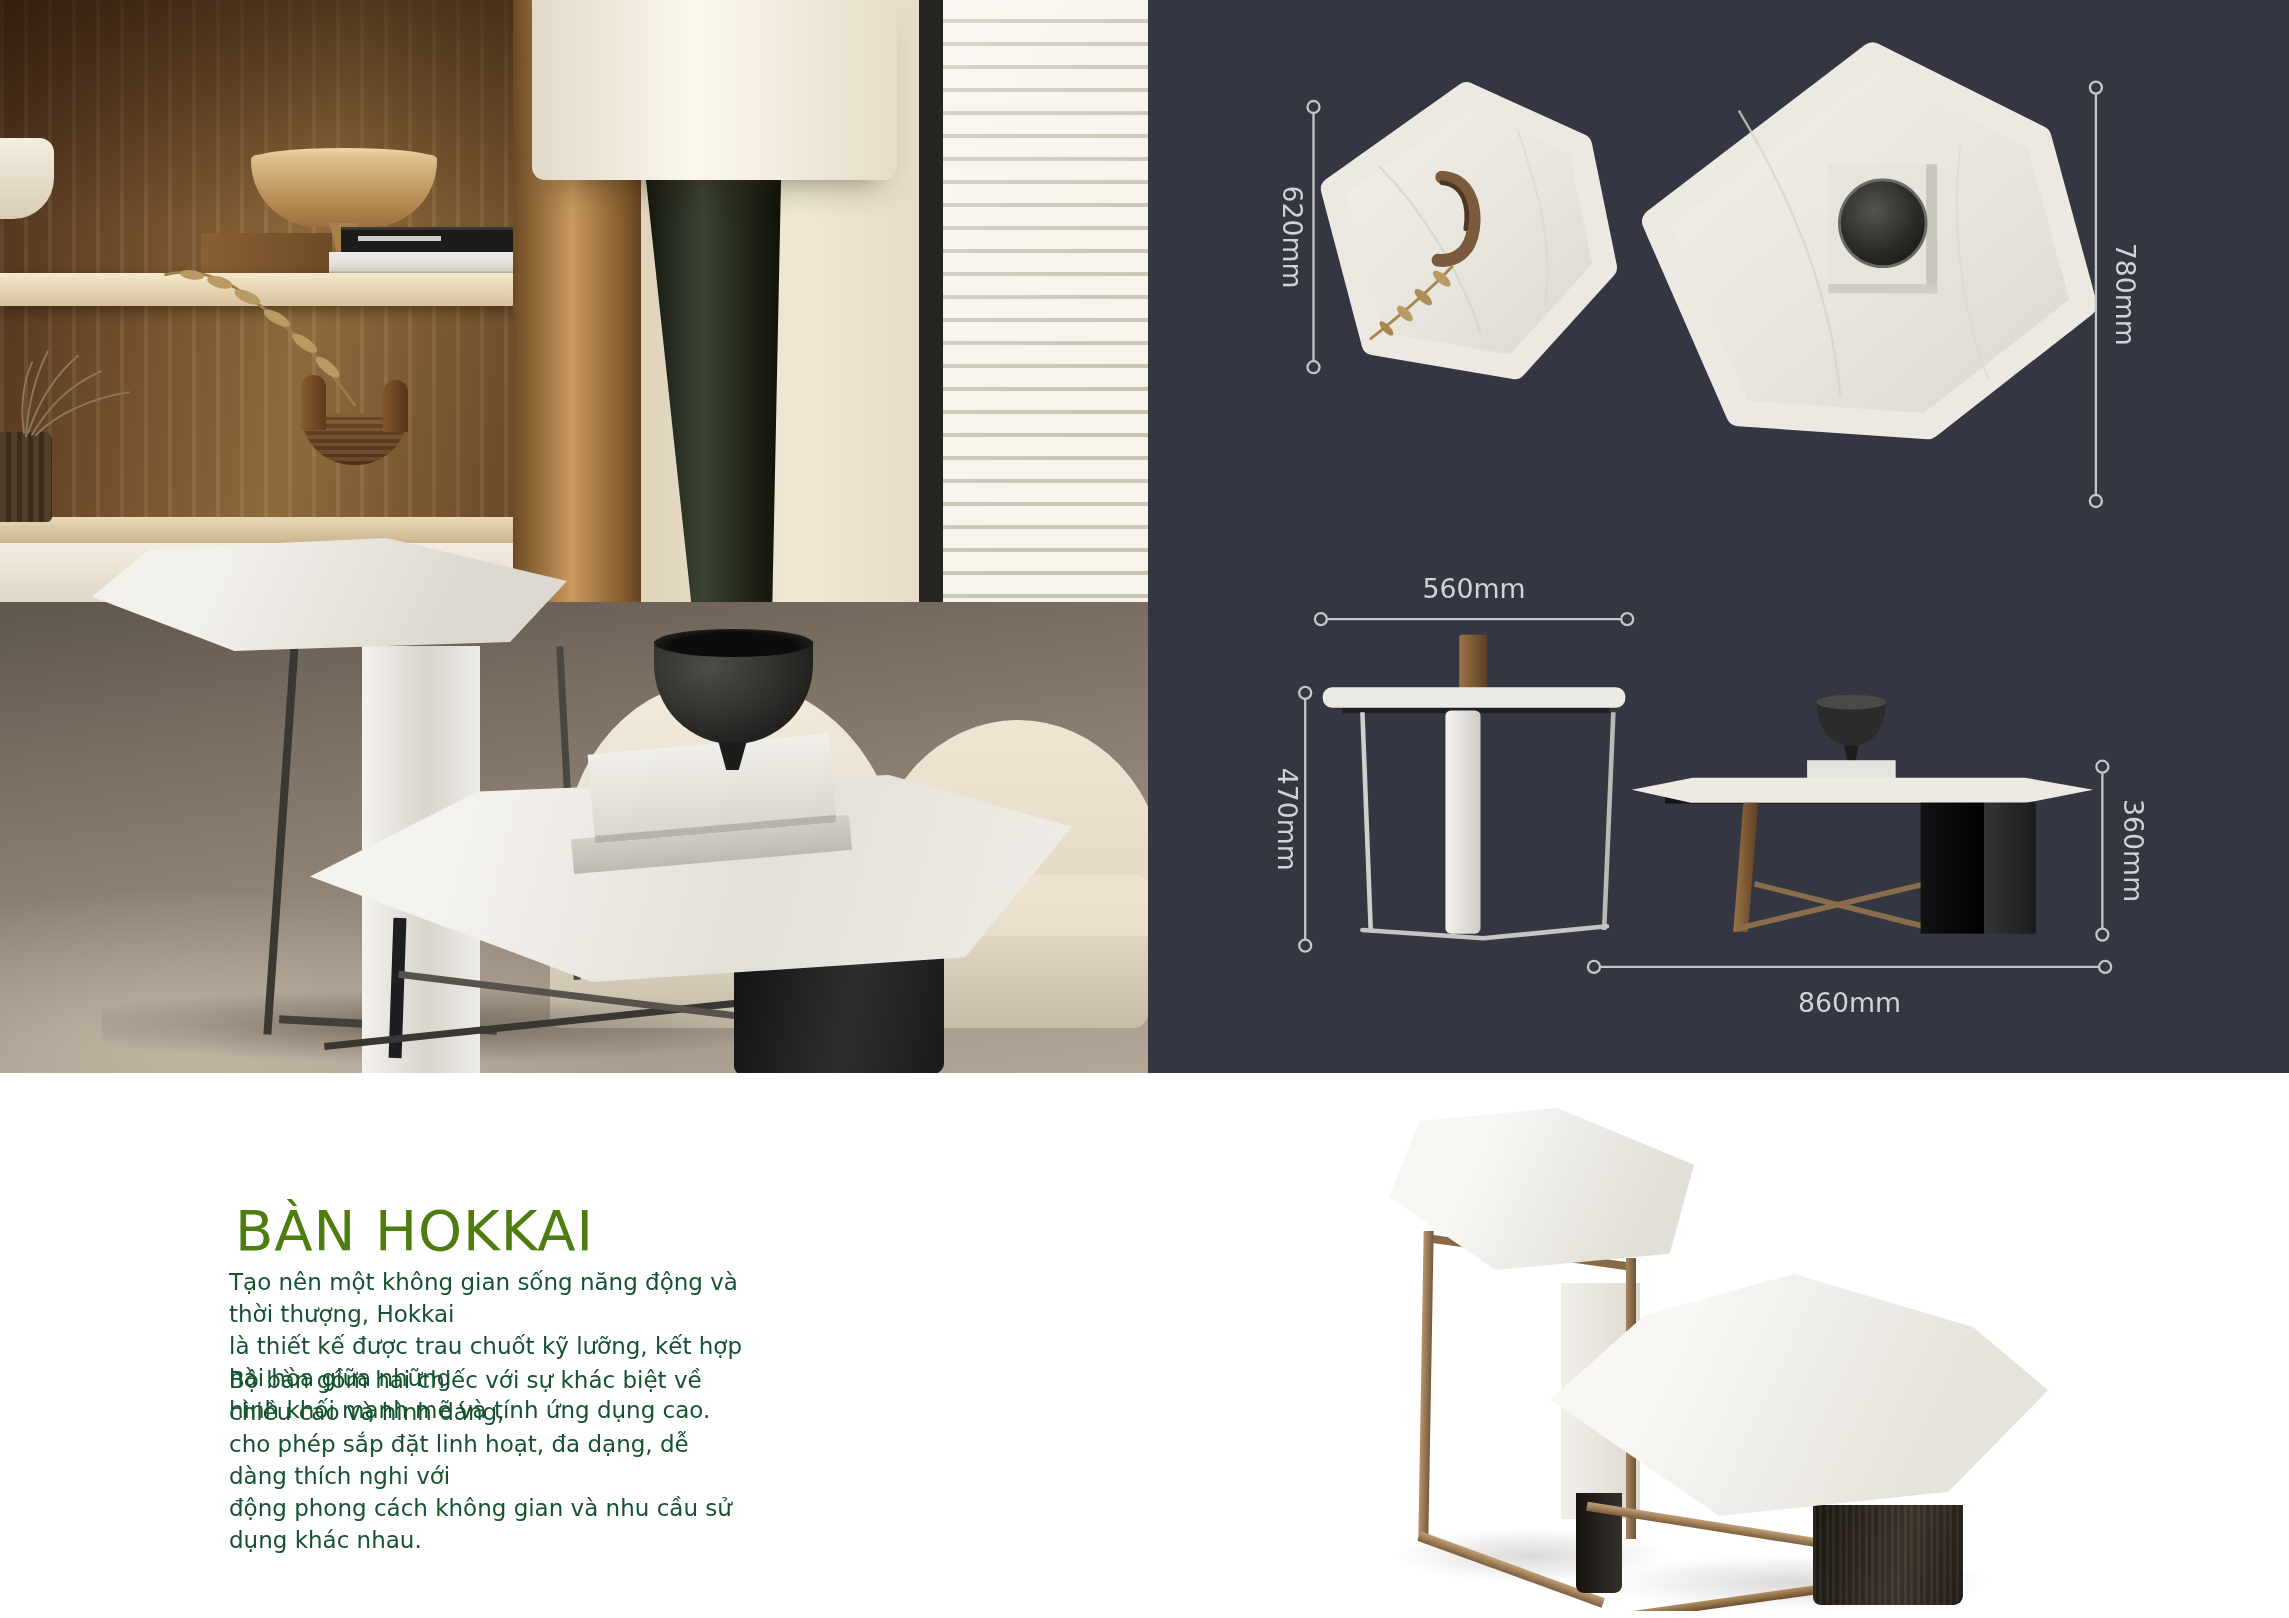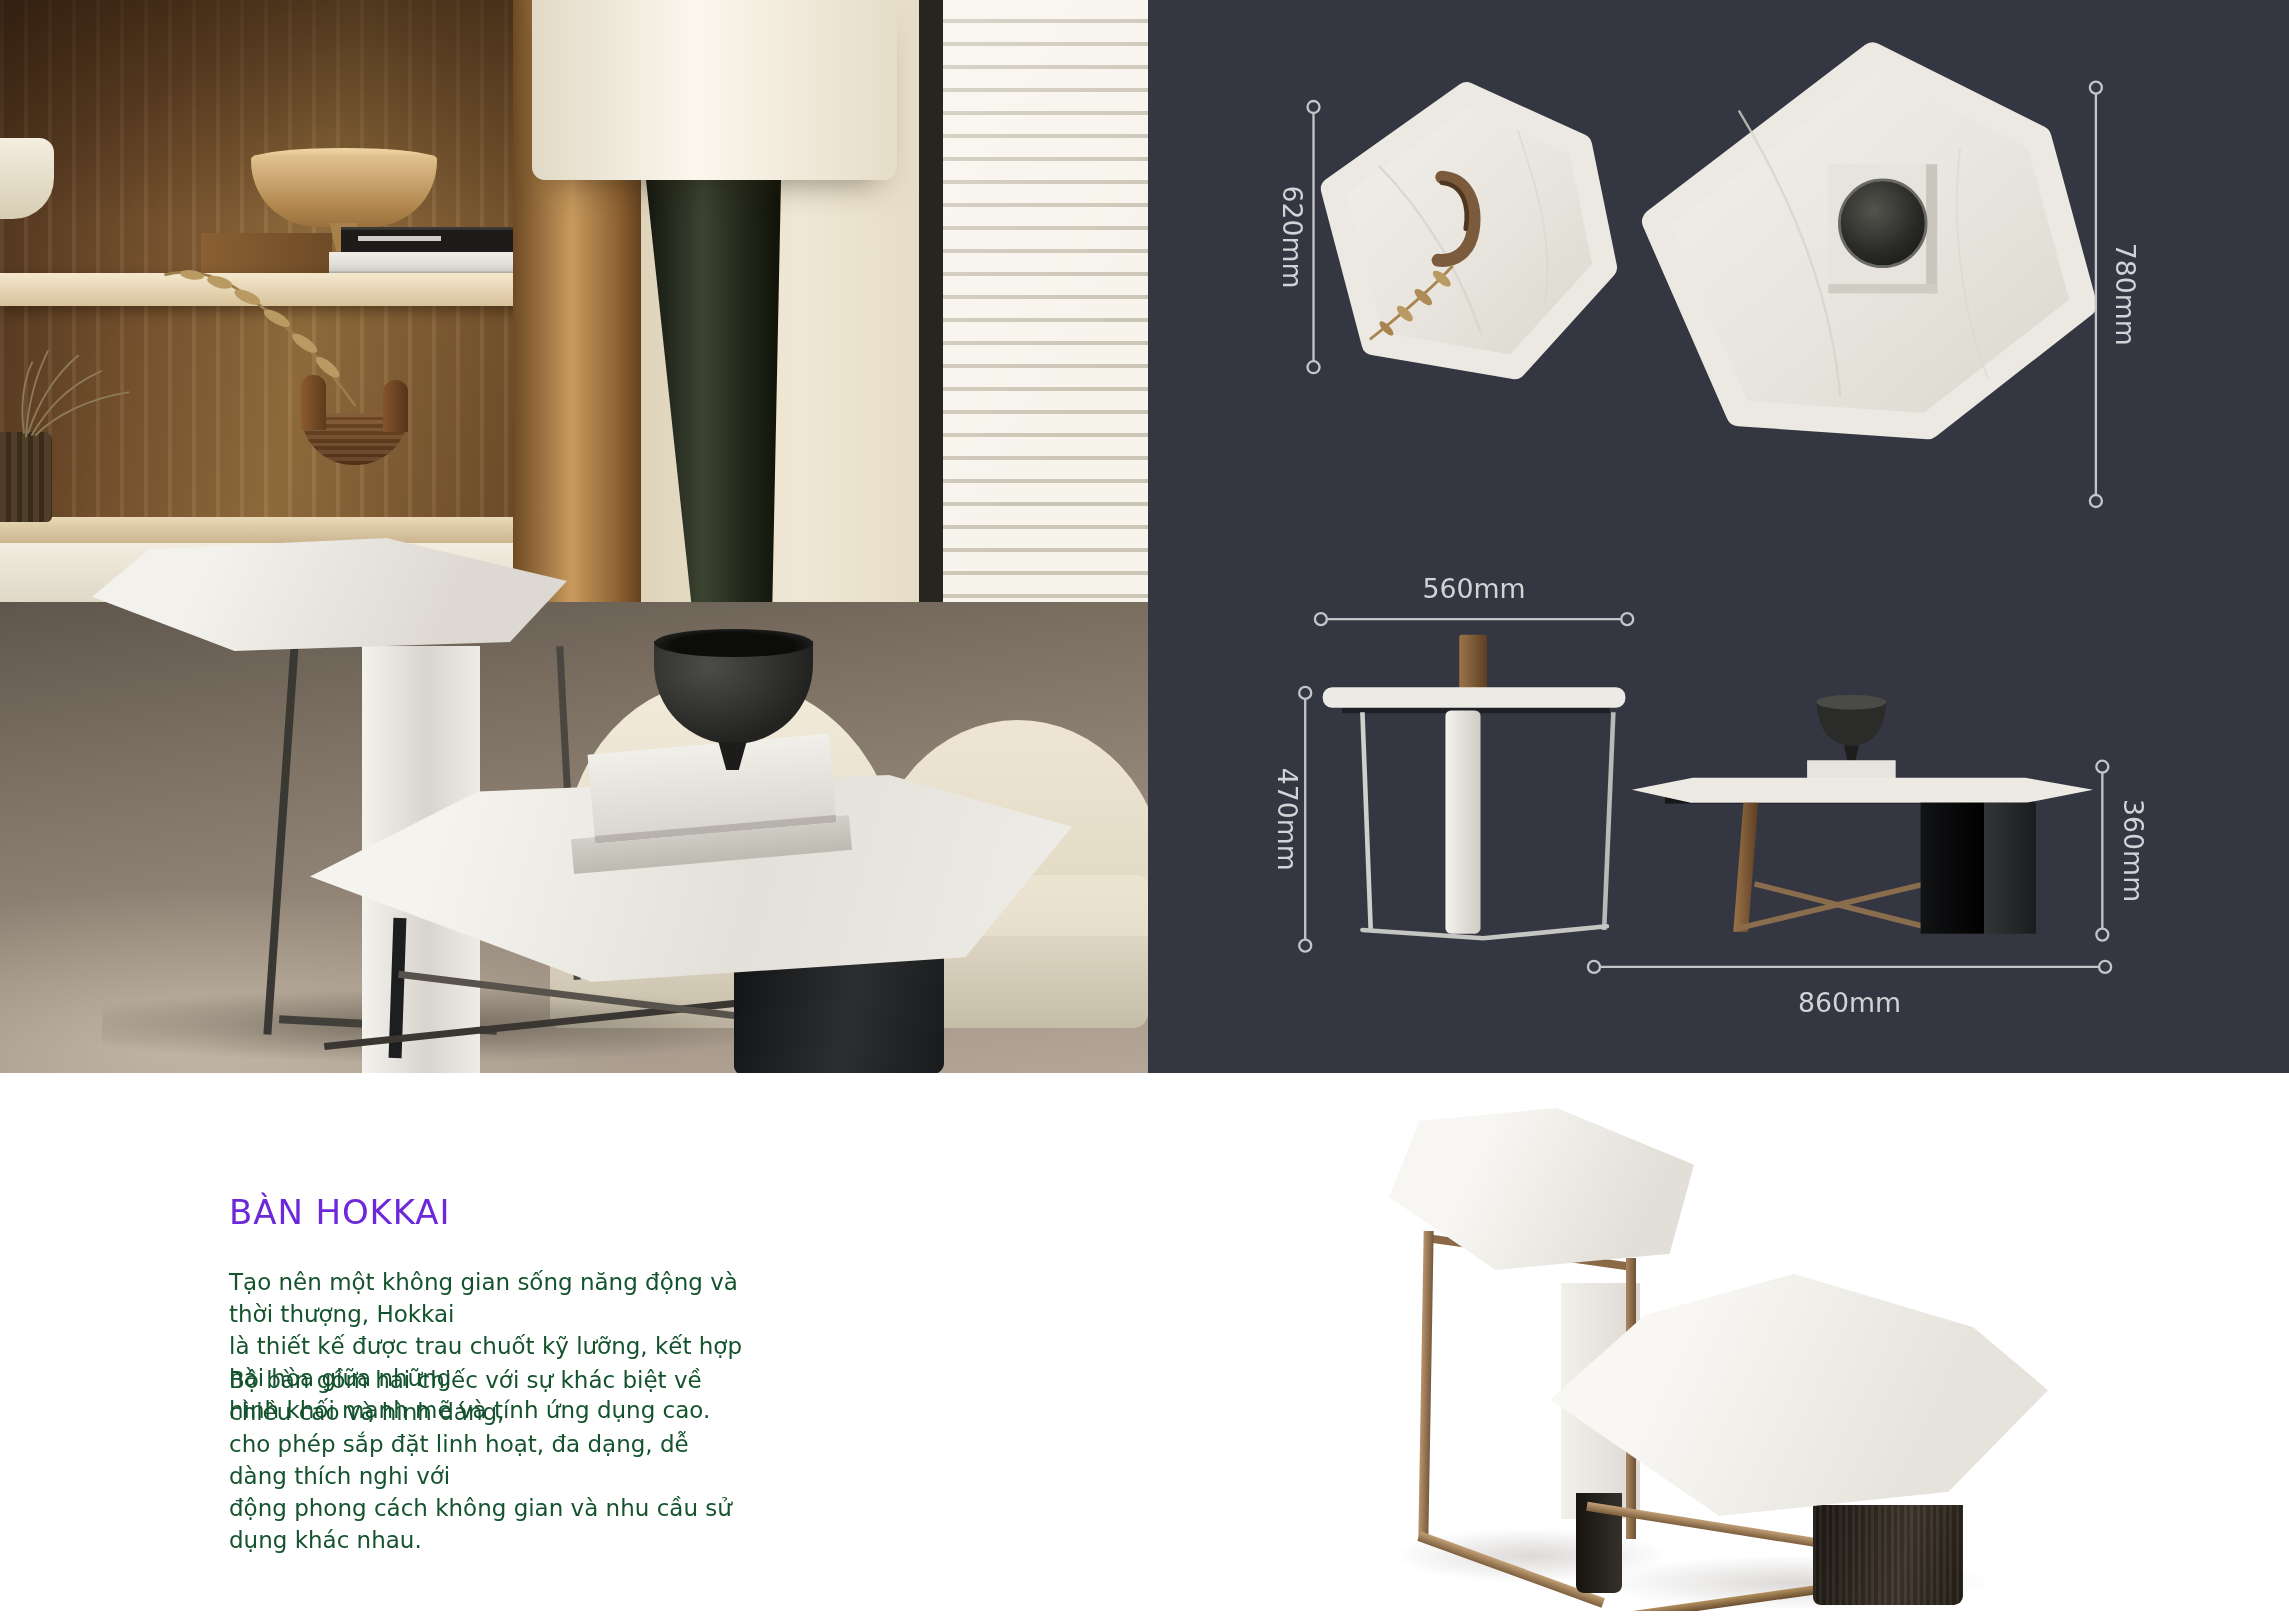--- a/index.html
+++ b/index.html
@@ -103,22 +103,22 @@
     background:radial-gradient(ellipse at 50% 60%,#0c0c0b 55%,#3c3c38);}
   .ph-ct-bowlfoot{left:713px;top:742px;width:39px;height:28px;background:#1c1c1a;
     clip-path:polygon(14% 0,86% 0,66% 100%,34% 100%);}
 
   
   .spec{left:1148px;top:0;width:1142px;height:1073px;background:#343741;}
   .spec svg{display:block;}
   .dimtext{font-family:"DejaVu Sans",sans-serif;font-size:29px;fill:#d2d3d6;}
 
   
-  .title{left:229px;top:1192px;width:646px;margin:0;font-size:34px;font-weight:500;
-    letter-spacing:0.9px;color:#6d28d9;}
+  .title{left:229px;top:1192px;width:646px;margin:6px;font-size:56px;font-weight:500;
+    letter-spacing:0.9px;color:#4d7c0f;}
   .para{left:229px;width:517px;margin:0;font-size:23px;line-height:32px;color:#14532d;
     white-space:pre-line;}
   .para1{top:1266px;}
   .para2{top:1364px;}
 
   
   .product{left:1338px;top:1094px;width:766px;height:517px;overflow:hidden;}
   .pr-shadow1{left:55px;top:434px;width:277px;height:55px;
     background:radial-gradient(ellipse,rgba(60,50,40,.18),rgba(60,50,40,0) 70%);}
   .pr-shadow2{left:258px;top:461px;width:397px;height:55px;

